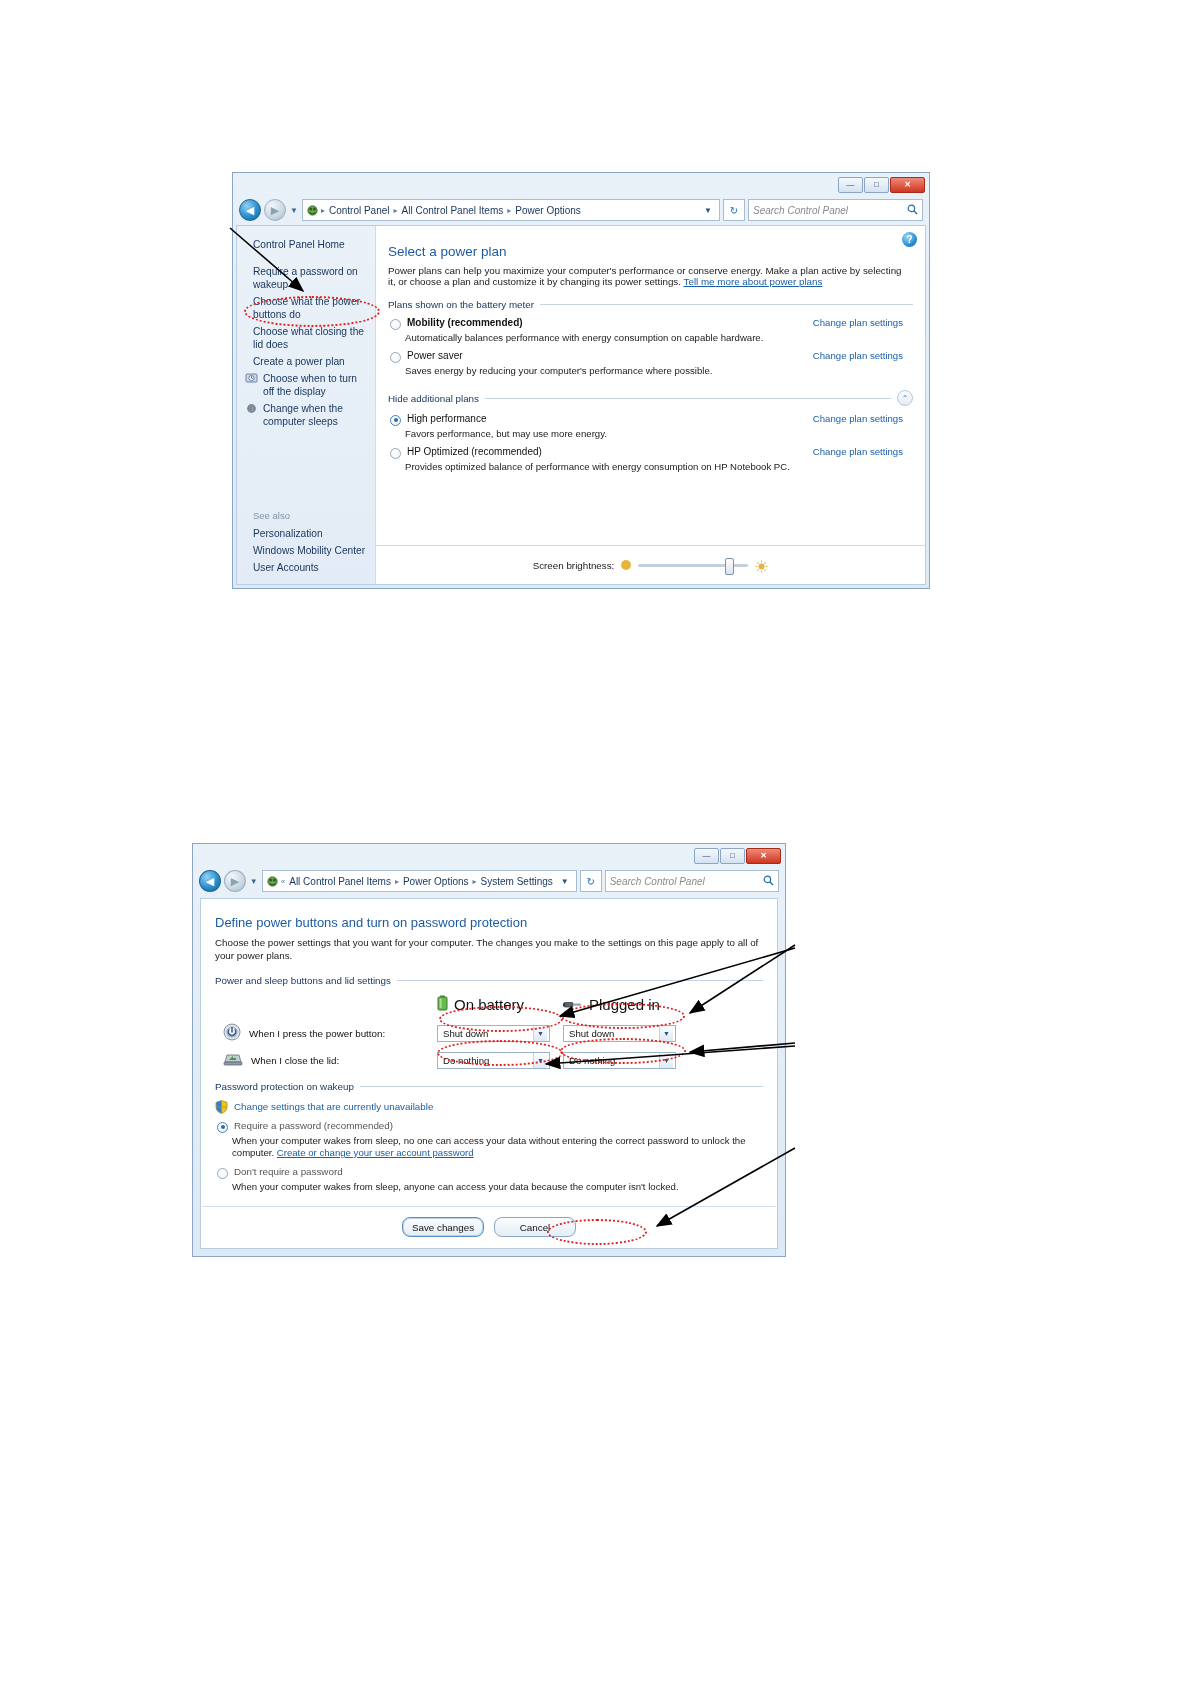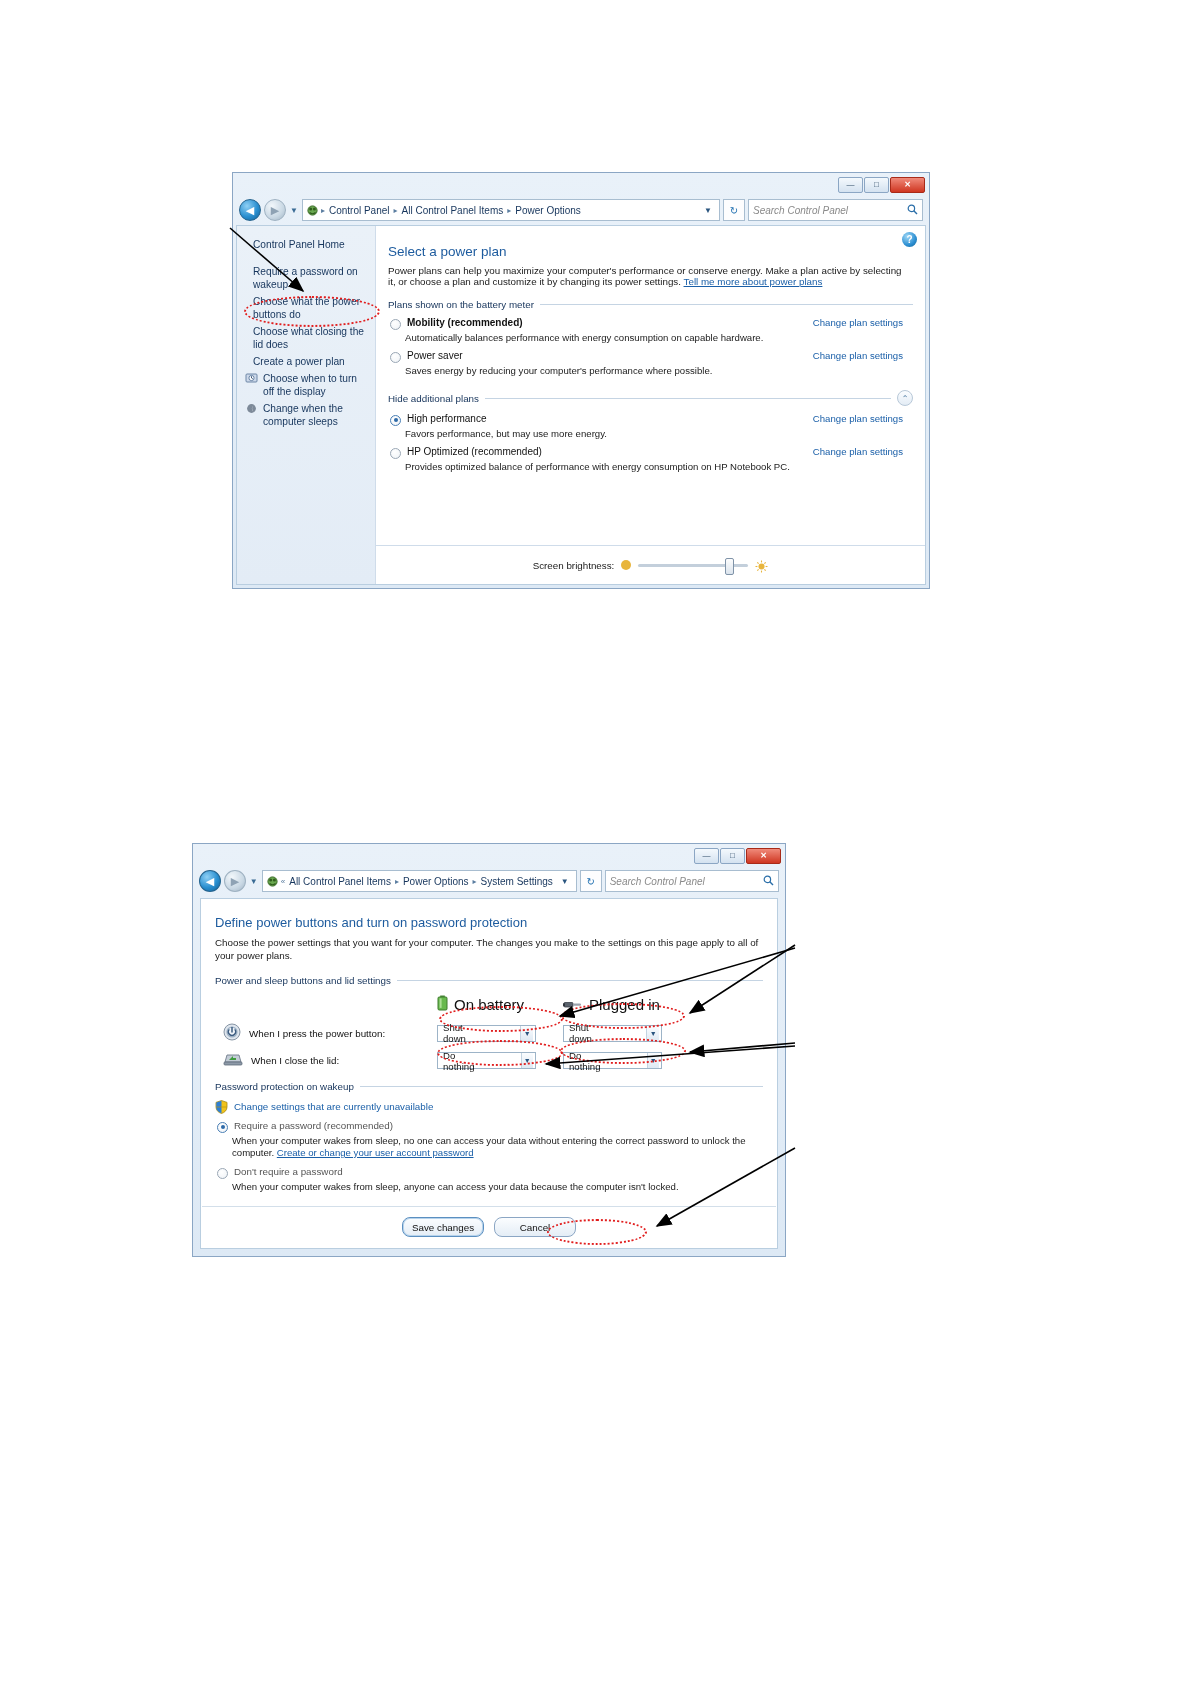--- a/index.html
+++ b/index.html
@@ -111,21 +111,21 @@
   .d-group{display:flex;align-items:center;gap:6px;margin:13px 14px 0 14px;}
   .d-group span{font-size:9.8px;color:#15335a;white-space:nowrap;}
   .d-group .rule{flex:1;height:1px;background:#c5d4e3;}
   .colhead{display:flex;margin:9px 0 0 0;font-size:15px;color:#111;}
   .colhead .c1{width:236px;}
   .colhead .c2{width:126px;display:flex;align-items:center;gap:6px;}
   .colhead .c3{width:126px;display:flex;align-items:center;gap:6px;}
   .setrow{display:flex;align-items:center;margin:9px 0 0 0;}
   .setrow .lbl{width:236px;display:flex;align-items:center;gap:8px;padding-left:22px;
      box-sizing:border-box;font-size:9.8px;color:#111;}
-  .combo{width:99px;height:17px;border:1px solid #9db4c8;background:#fff;
+  .combo{width:113px;height:17px;border:1px solid #9db4c8;background:#fff;
      display:flex;align-items:center;padding:0 2px 0 5px;font-size:9.6px;color:#111;
      box-sizing:border-box;gap:37px;}
   .combo .arrow{margin-left:auto;width:13px;height:15px;
      background:linear-gradient(180deg,#fbfdff 0%,#dfe9f3 100%);
      border-left:1px solid #c3d3e1;display:flex;align-items:center;justify-content:center;
      font-size:7px;color:#2a557f;}
   .cell2{width:126px;}
   .cell3{width:126px;}
   .shield{width:13px;height:13px;flex:none;}
   .sec-link{font-size:9.8px;color:#1a5fa8;}
@@ -213,20 +213,26 @@
       <div class="side-link ico">
         <span class="side-ico">
           <svg viewBox="0 0 13 13" width="13" height="13">
             <circle cx="6.5" cy="6.5" r="4.4" fill="#7d8a99"></circle>
             <path d="M8.6 3.2 A4.4 4.4 0 0 0 8.6 9.8 A4.0 4.0 0 0 1 8.6 3.2Z" fill="#e3e9f0"></path>
           </svg>
         </span>
         <span>Change when the computer sleeps</span>
       </div>
 
+      <div class="seealso">
+        <div class="seealso-h">See also</div>
+        <div class="side-link">Personalization</div>
+        <div class="side-link">Windows Mobility Center</div>
+        <div class="side-link">User Accounts</div>
+      </div>
     </div>
 
     <div class="content">
       <div class="help-q">?</div>
       <div class="pagehead">Select a power plan</div>
       <div class="intro">
         <span>Power plans can help you maximize your computer's performance or conserve energy. Make a plan active by selecting it, or choose a plan and customize it by changing its power settings. </span><a class="lnk" href="#">Tell me more about power plans</a>
       </div>
 
       <div class="grouphead">

